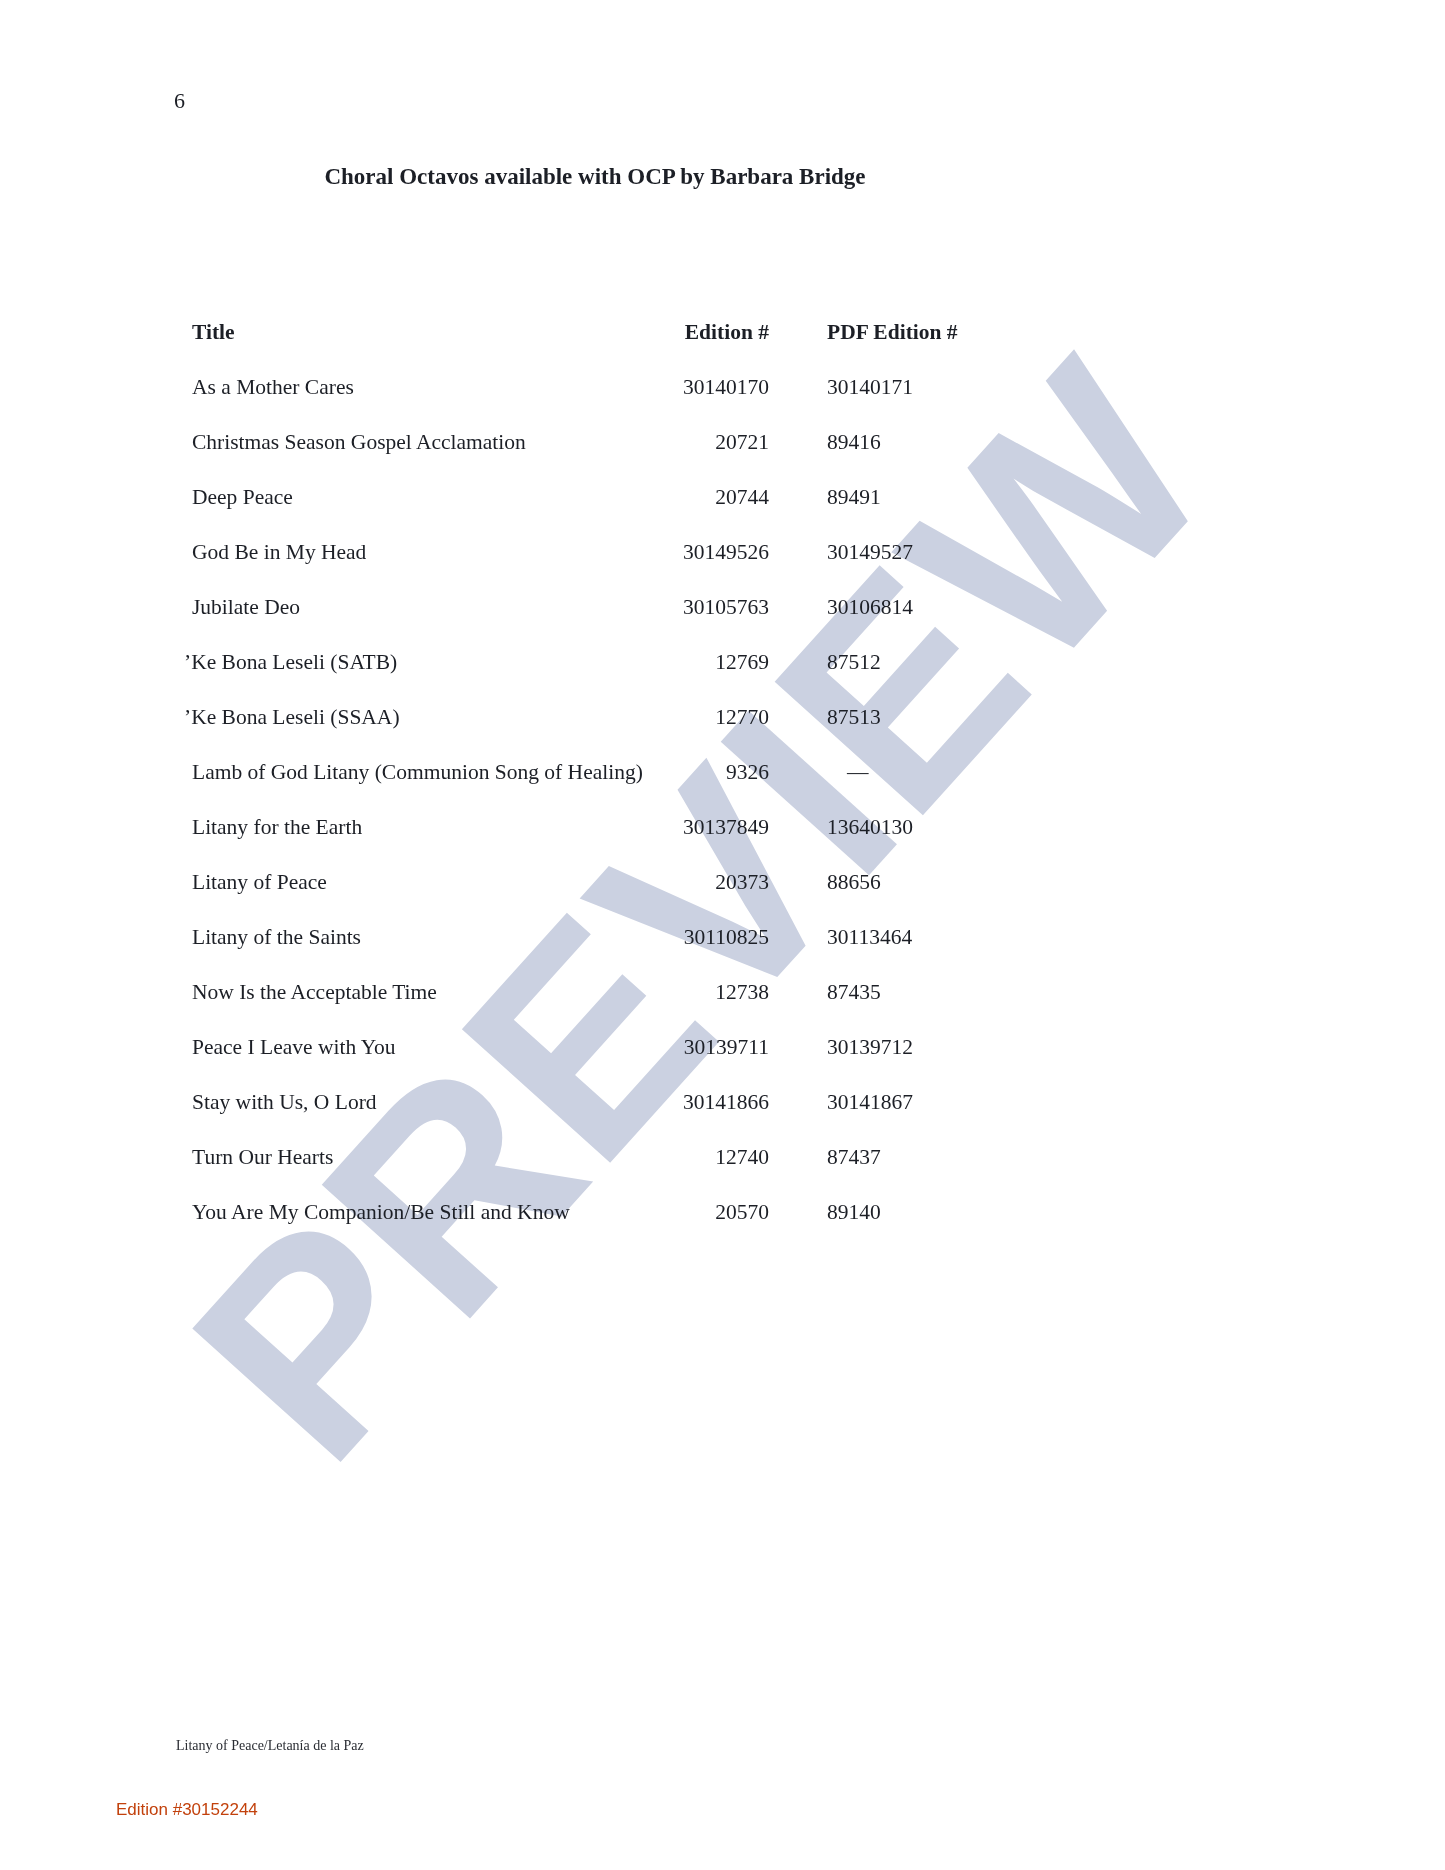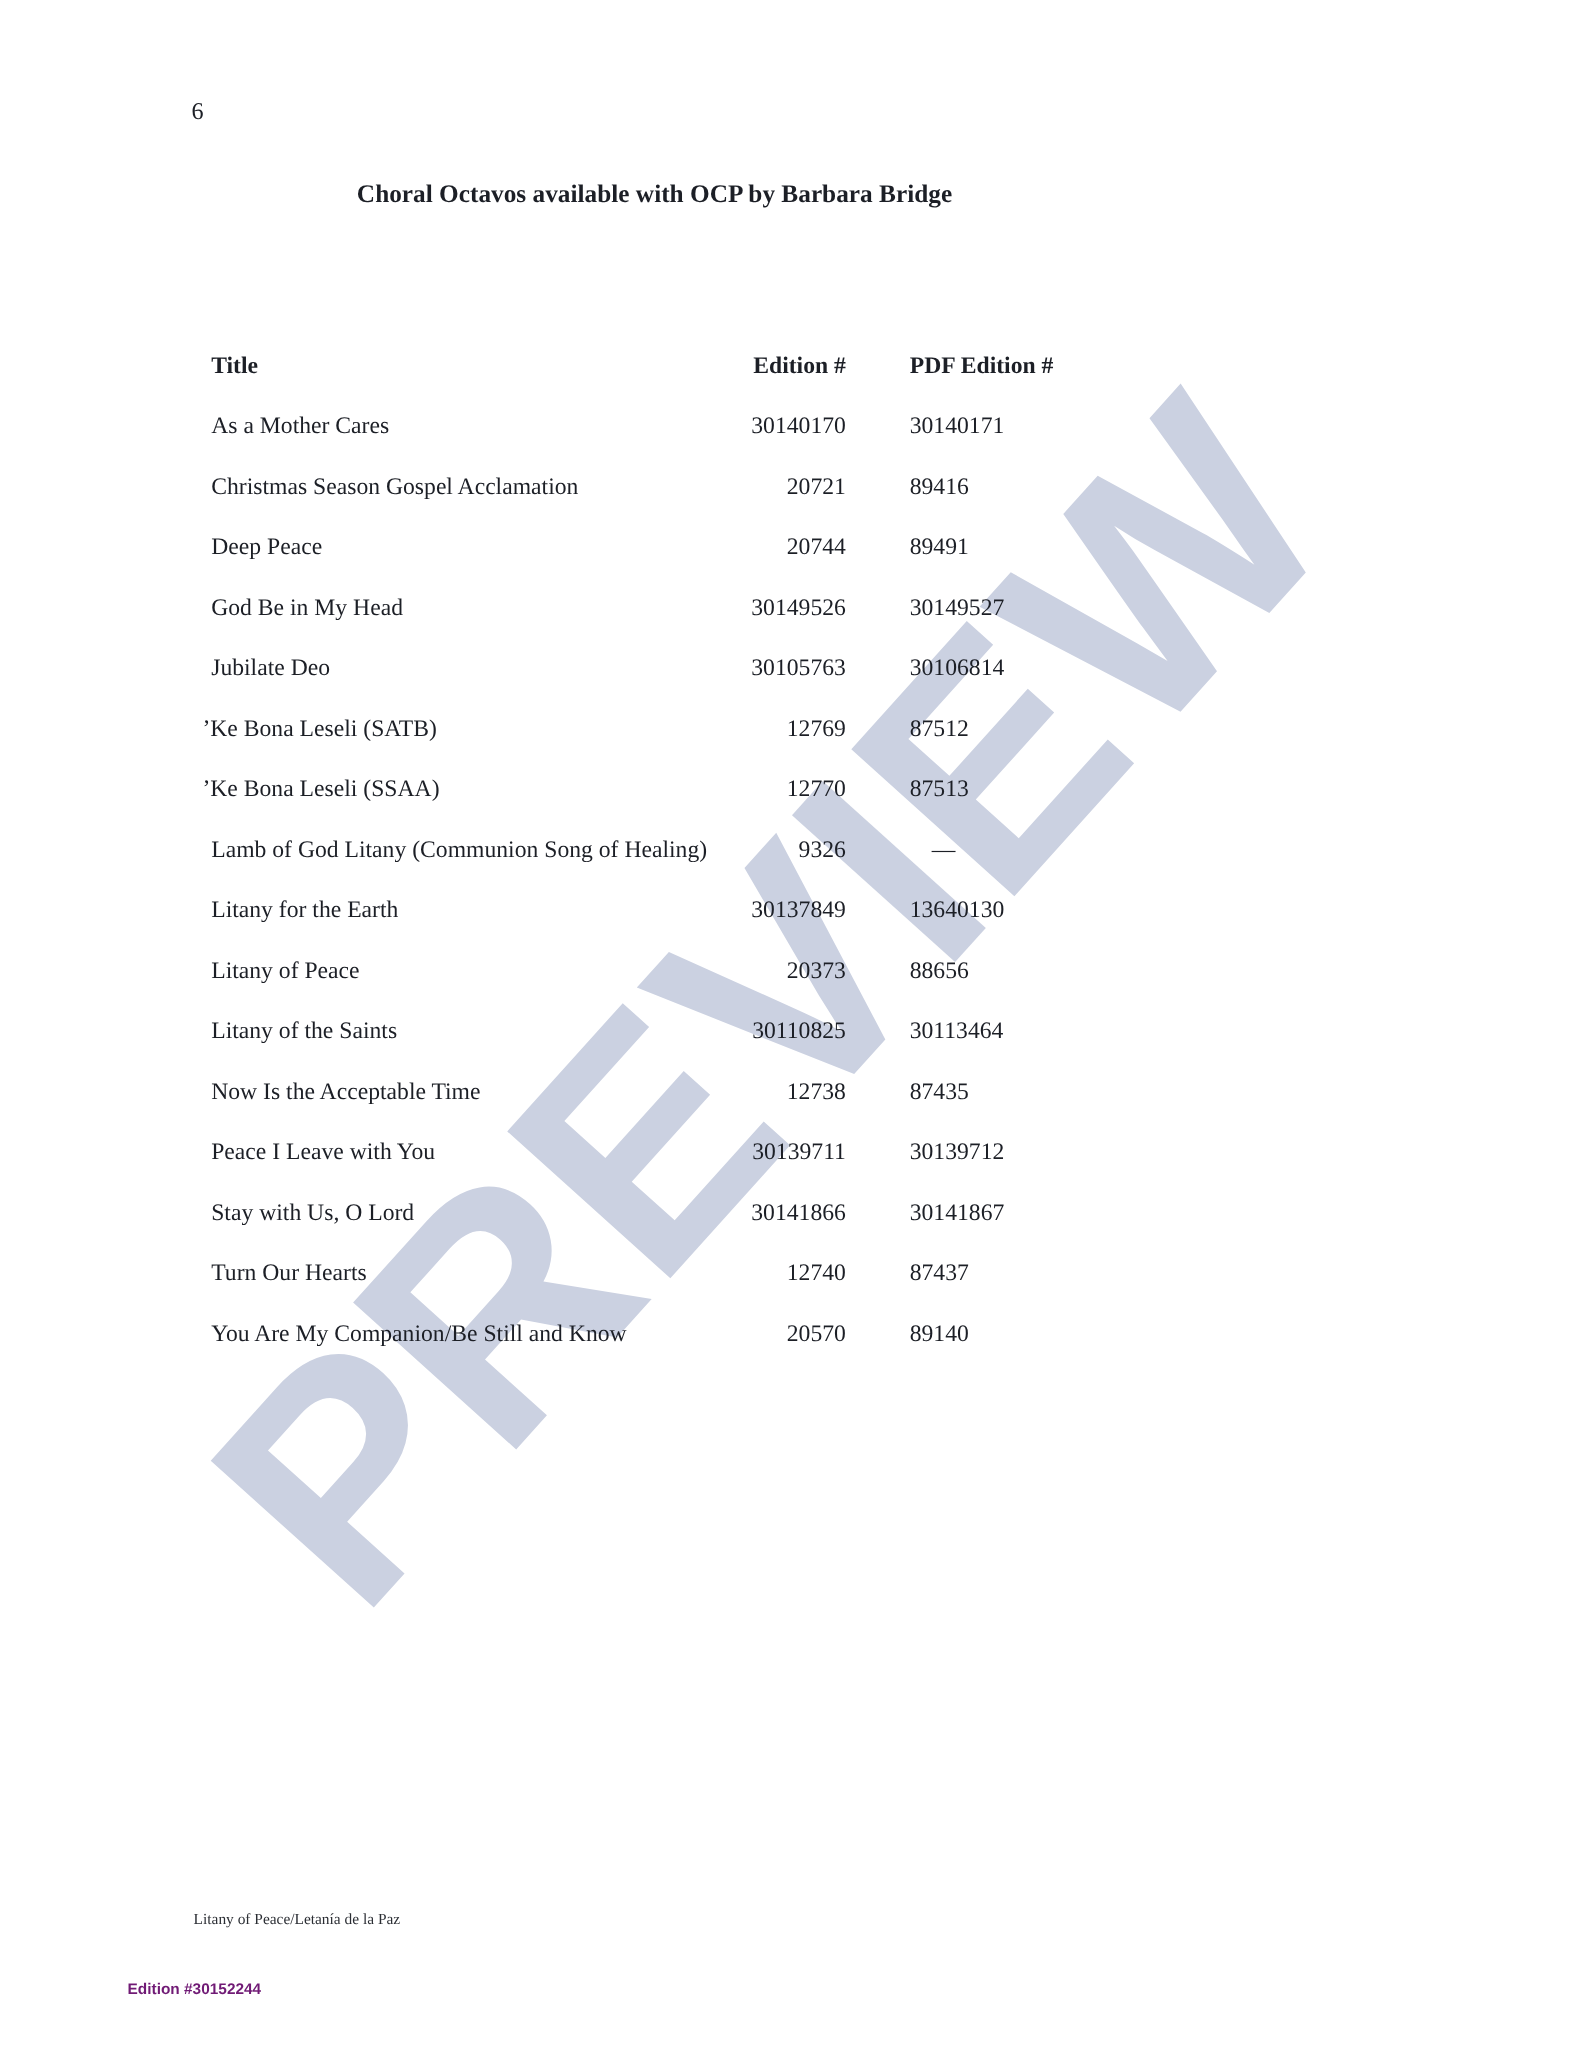--- a/index.html
+++ b/index.html
@@ -74,23 +74,22 @@
     left: 176px;
     top: 1738px;
     font-size: 14px;
     color: #2a2d33;
   }
   .footer-edition {
     position: absolute;
     left: 116px;
     top: 1800px;
     font-family: "Liberation Sans", sans-serif;
-    font-size: 14px;
-    color: #701a75;
-    font-weight: bold;
+    font-size: 17px;
+    color: #c2410c;
   }
 </style>
 </head>
 <body>
 
 <div class="page">
 
   <div class="watermark" style="color: rgb(203, 209, 225);">PREVIEW</div>
 
   <div class="layer">

